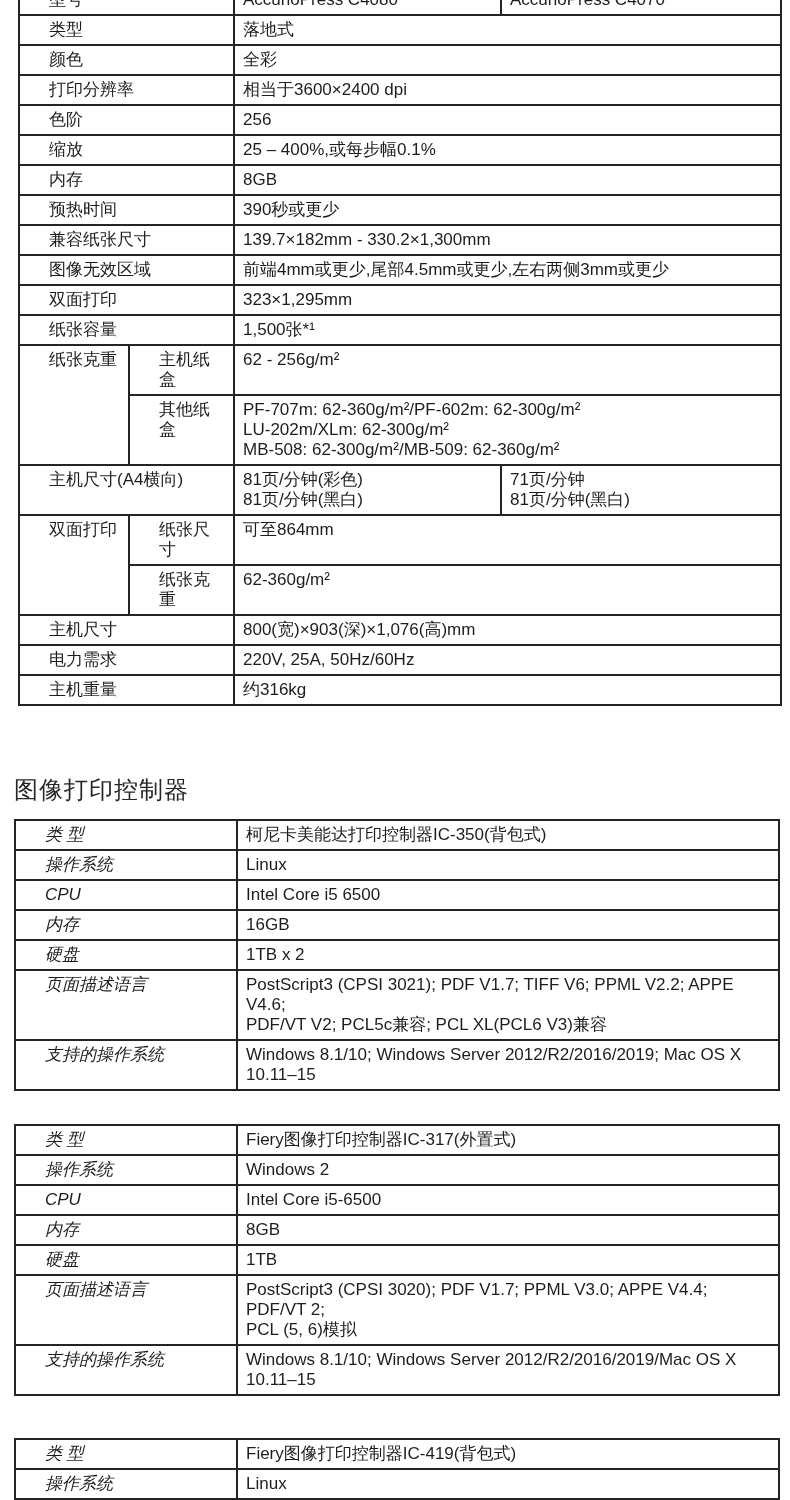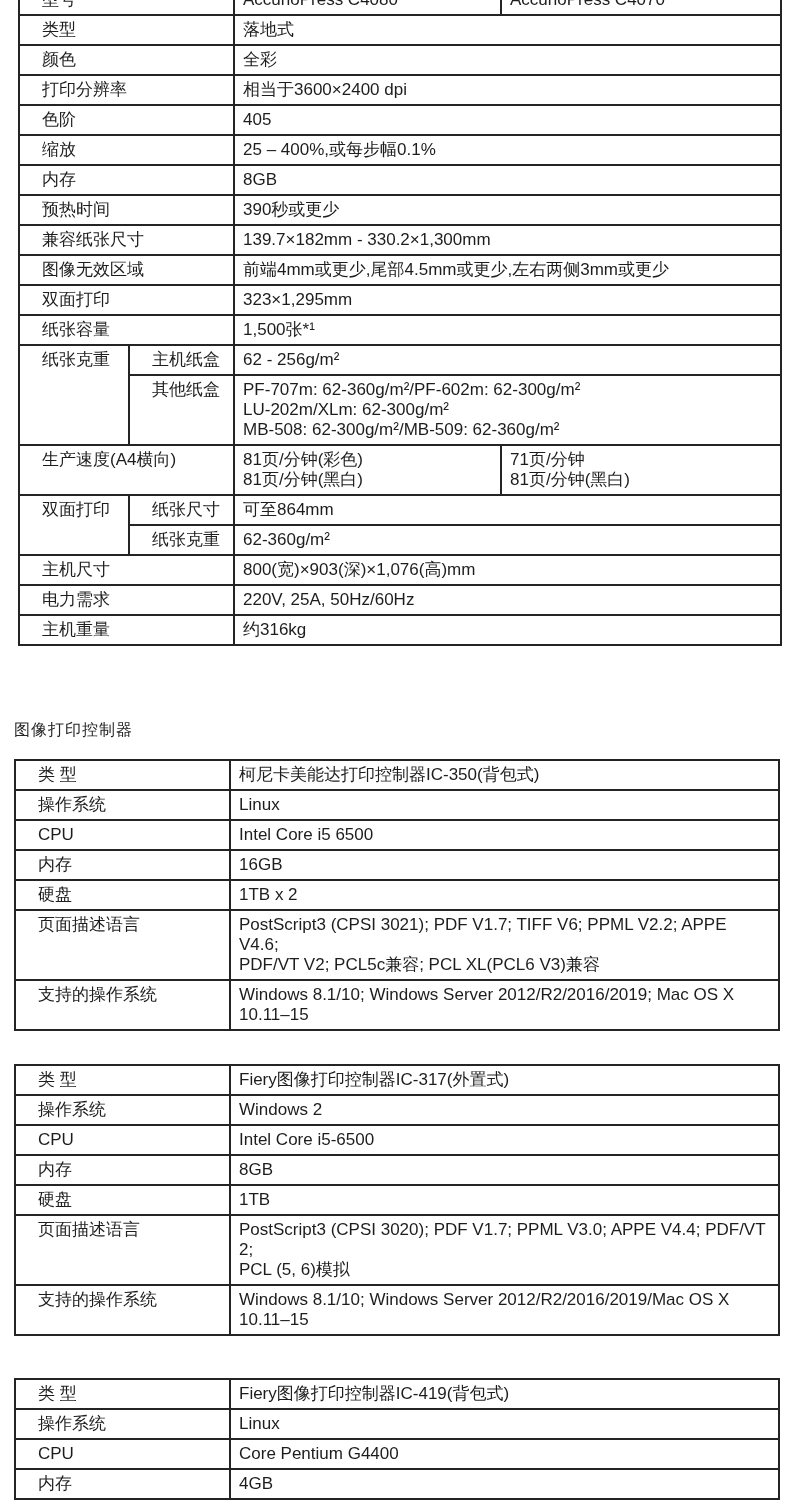--- a/index.html
+++ b/index.html
@@ -18,31 +18,31 @@
   }
   td {
     border: 2px solid #242424;
     font-size: 17px;
     line-height: 20px;
     vertical-align: top;
     padding: 4px 8px;
     white-space: pre-line;
     overflow: hidden;
   }
-  td.lab { padding-left: 22px; }
+  td.lab { padding-left: 29px; }
   
   .t1 { width: 762px; margin-left: 18px; margin-top: -16px; }
   
   .ctl { width: 766px; margin-left: 14px; }
-  .ctl td.lab { width: 183px; }
+  .ctl td.lab { width: 183px; font-style: italic; }
   .t2 { margin-top: 15px; }
   .t3 { margin-top: 33px; }
   .t4 { margin-top: 42px; }
   h2.heading {
-    font-size: 16px;
+    font-size: 24px;
     font-weight: 400;
     color: #262626;
     letter-spacing: 1px;
     margin: 70px 0 0 14px;
     line-height: 28px;
   }
 </style>
 </head>
 <body>
 <div id="page">
@@ -67,21 +67,21 @@
   <tr>
     <td colspan="2" class="lab">颜色</td>
     <td colspan="2" class="val">全彩</td>
   </tr>
   <tr>
     <td colspan="2" class="lab">打印分辨率</td>
     <td colspan="2" class="val">相当于3600×2400 dpi</td>
   </tr>
   <tr>
     <td colspan="2" class="lab">色阶</td>
-    <td colspan="2" class="val">405</td>
+    <td colspan="2" class="val">256</td>
   </tr>
   <tr>
     <td colspan="2" class="lab">缩放</td>
     <td colspan="2" class="val">25 – 400%,或每步幅0.1%</td>
   </tr>
   <tr>
     <td colspan="2" class="lab">内存</td>
     <td colspan="2" class="val">8GB</td>
   </tr>
   <tr>
@@ -109,21 +109,21 @@
     <td class="lab sub">主机纸盒</td>
     <td colspan="2" class="val">62 - 256g/m²</td>
   </tr>
   <tr>
     <td class="lab sub">其他纸盒</td>
     <td colspan="2" class="val">PF-707m: 62-360g/m²/PF-602m: 62-300g/m²
 LU-202m/XLm: 62-300g/m²
 MB-508: 62-300g/m²/MB-509: 62-360g/m²</td>
   </tr>
   <tr>
-    <td colspan="2" class="lab">生产速度(A4横向)</td>
+    <td colspan="2" class="lab">主机尺寸(A4横向)</td>
     <td class="val">81页/分钟(彩色)
 81页/分钟(黑白)</td>
     <td class="val">71页/分钟
 81页/分钟(黑白)</td>
   </tr>
   <tr>
     <td rowspan="2" class="lab">双面打印</td>
     <td class="lab sub">纸张尺寸</td>
     <td colspan="2" class="val">可至864mm</td>
   </tr>

